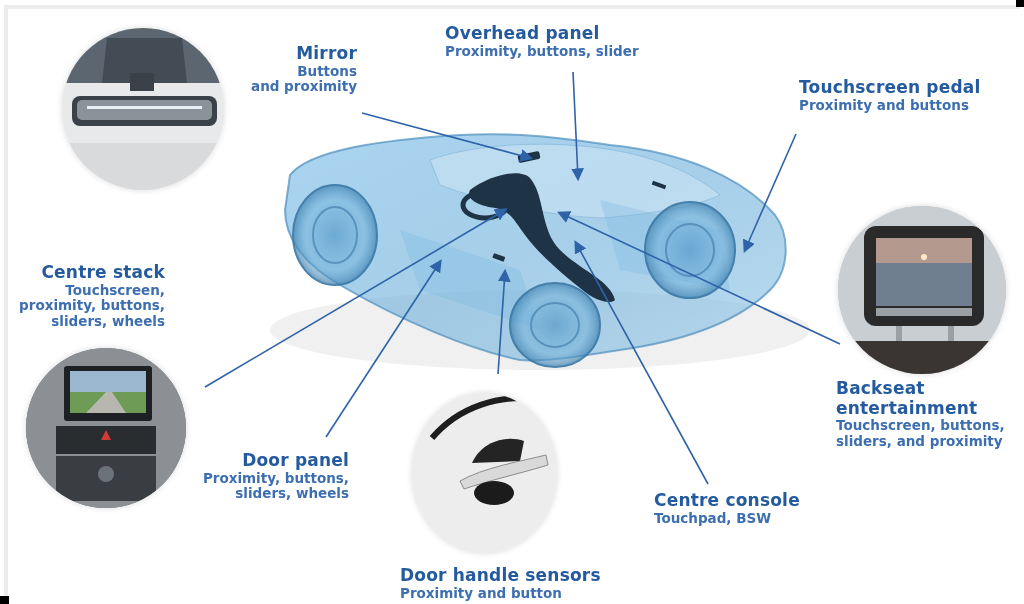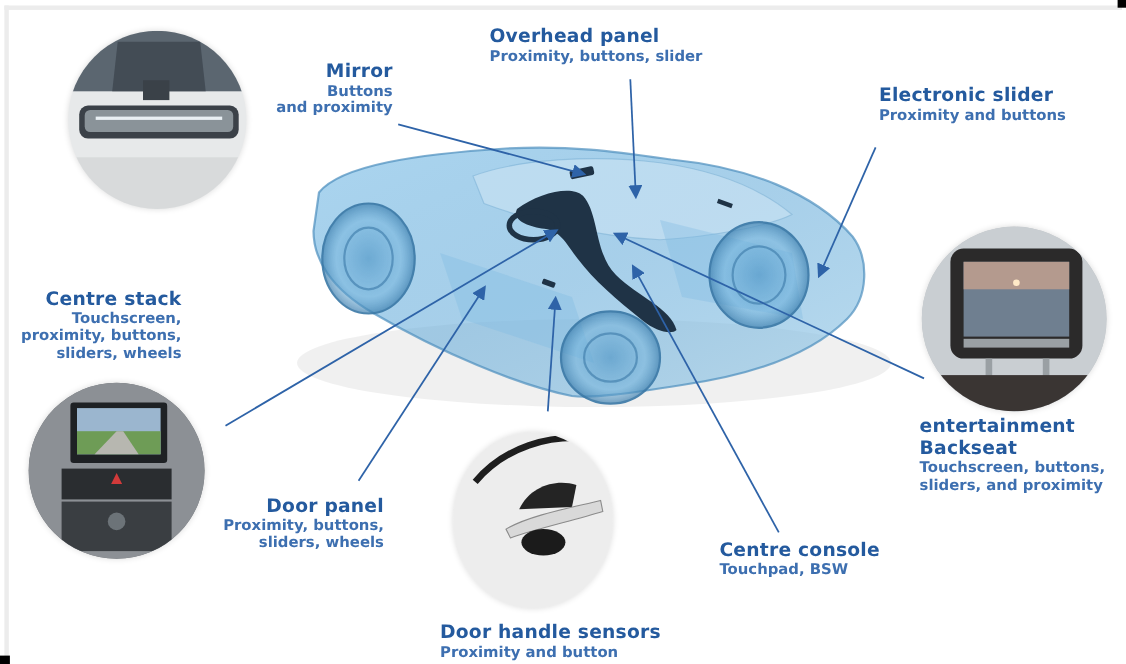--- a/index.html
+++ b/index.html
@@ -115,46 +115,46 @@
 <div class="circle" style="left:412px; top:393px; width:145px; height:160px; background:#f1f1f1;">
   <svg width="145" height="160" viewBox="0 0 145 160">
     <rect x="0" y="0" width="145" height="160" fill="#ededed"></rect>
     <path d="M20,45 C50,10 90,5 110,5" stroke="#1e1e1e" stroke-width="6" fill="none"></path>
     <path d="M60,70 C70,48 95,42 112,48 L108,68 Z" fill="#242424"></path>
     <path d="M48,88 C70,75 110,68 134,62 L136,72 C110,80 75,88 52,96 Z" fill="#d9d9d9" stroke="#8b8b8b"></path>
     <ellipse cx="82" cy="100" rx="20" ry="12" fill="#1b1b1b"></ellipse>
   </svg>
 </div>
 
-<div class="label right" style="left:230px; top:56px; width:127px;">
+<div class="label right" style="left:230px; top:44px; width:127px;">
   <div class="title">Mirror</div>
   <div class="desc">Buttons</div>
   <div class="desc">and proximity</div>
 </div>
 
 <div class="label" style="left:445px; top:24px; width:230px;">
   <div class="title">Overhead panel</div>
   <div class="desc">Proximity, buttons, slider</div>
 </div>
 
 <div class="label" style="left:799px; top:78px; width:215px;">
-  <div class="title">Electronic slider</div>
+  <div class="title">Touchscreen pedal</div>
   <div class="desc">Proximity and buttons</div>
 </div>
 
 <div class="label right" style="left:8px; top:263px; width:157px;">
   <div class="title">Centre stack</div>
   <div class="desc">Touchscreen,</div>
   <div class="desc">proximity, buttons,</div>
   <div class="desc">sliders, wheels</div>
 </div>
 
 <div class="label" style="left:836px; top:379px; width:185px;">
+  <div class="title">Backseat</div>
   <div class="title">entertainment</div>
-  <div class="title">Backseat</div>
   <div class="desc">Touchscreen, buttons,</div>
   <div class="desc">sliders, and proximity</div>
 </div>
 
 <div class="label right" style="left:190px; top:451px; width:159px;">
   <div class="title">Door panel</div>
   <div class="desc">Proximity, buttons,</div>
   <div class="desc">sliders, wheels</div>
 </div>
 

